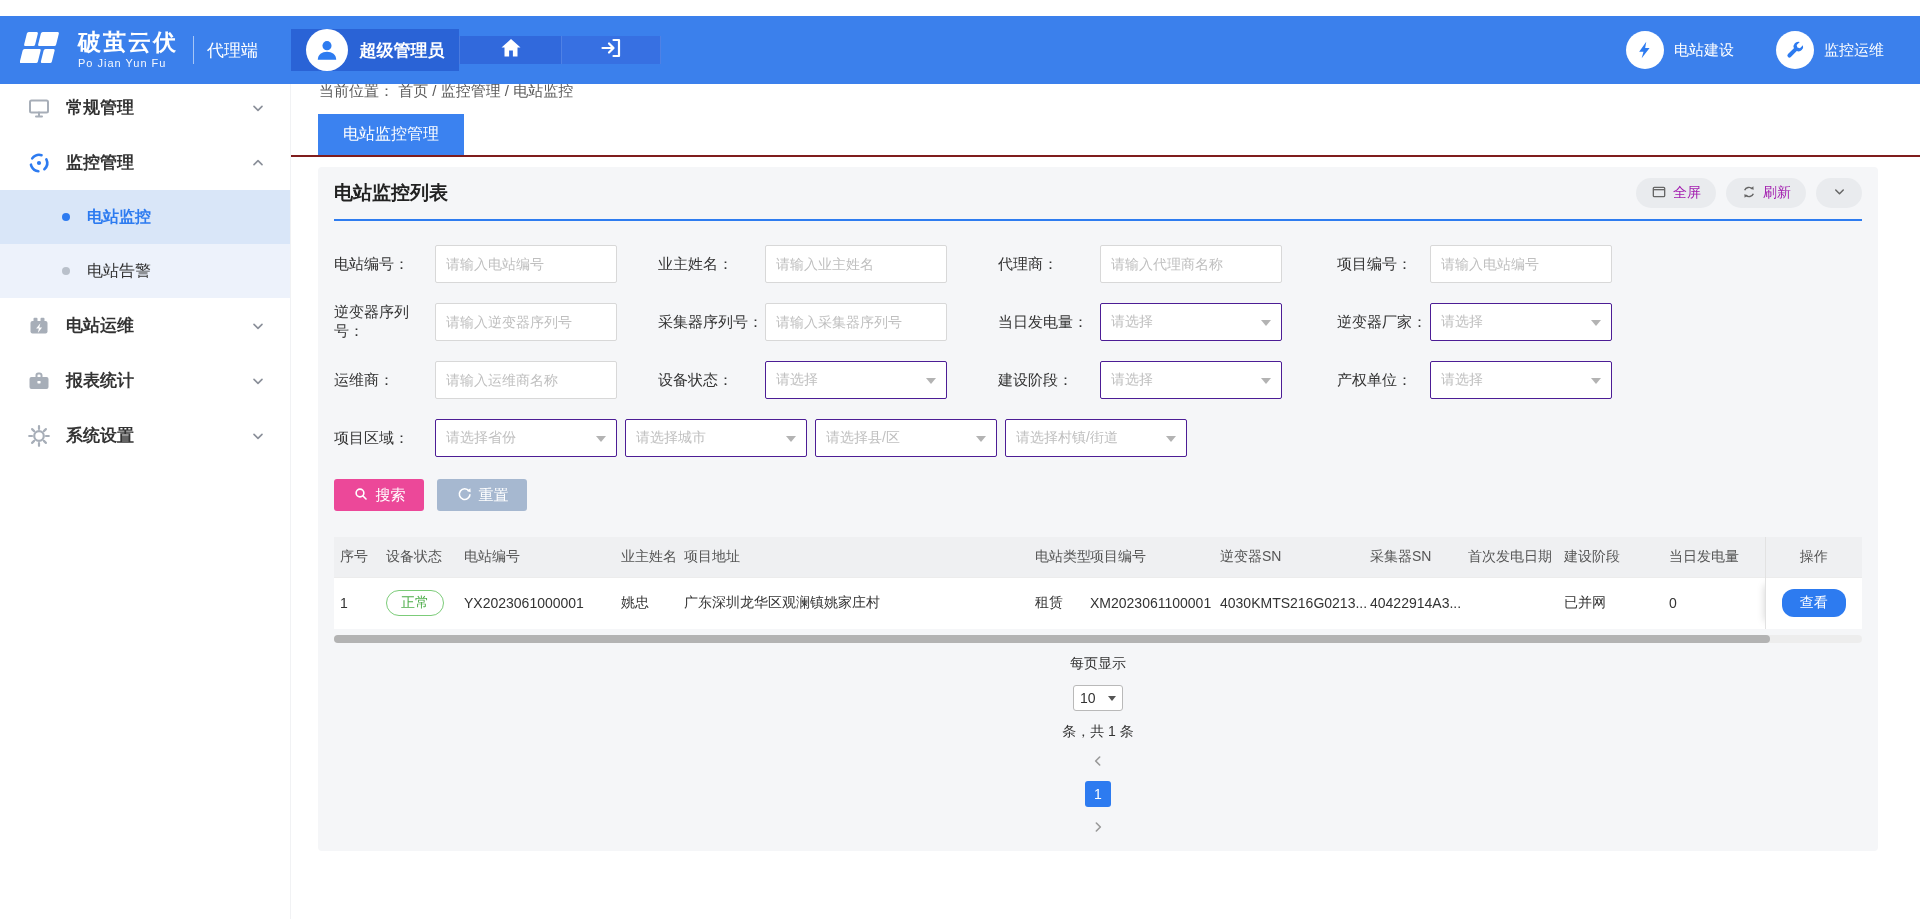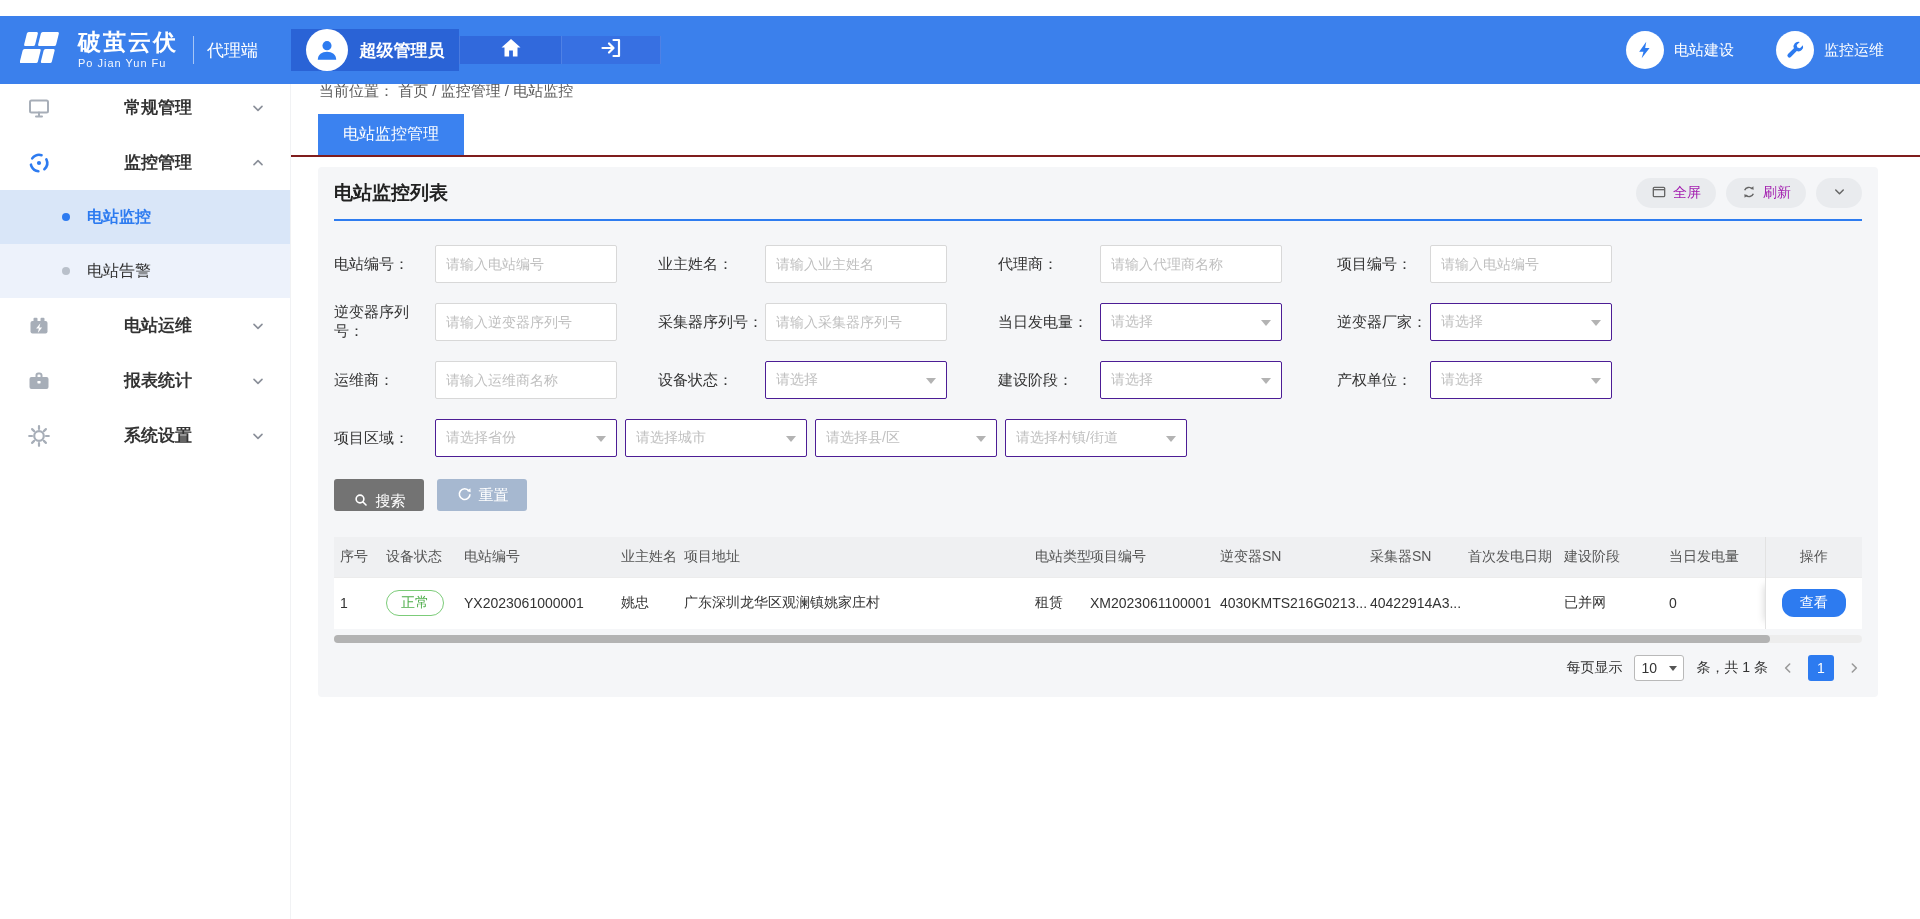--- a/index.html
+++ b/index.html
@@ -27,21 +27,21 @@
     border-right:1px solid rgba(255,255,255,.12); }
   .hspacer { flex:1; }
   .hnav { display:flex; align-items:center; gap:42px; padding-right:36px; }
   .hnav-item { display:flex; align-items:center; gap:10px; cursor:pointer; }
   .hnav-circle { width:38px; height:38px; border-radius:50%; background:#fff;
     display:flex; align-items:center; justify-content:center; }
   .hnav-label { font-size:15px; }
 
   
   .sidebar { position:absolute; top:68px; left:0; width:291px; height:851px;
-    background:#fff; border-right:1px solid #f1f2f4; padding-top:12px;text-align:center; }
+    background:#fff; border-right:1px solid #f1f2f4; padding-top:12px; }
   .menu-item { height:55px; display:flex; align-items:center; padding:0 24px 0 27px; cursor:pointer; }
   .menu-icon { width:24px; height:24px; margin-right:15px; display:flex;
     align-items:center; justify-content:center; }
   .menu-label { flex:1; font-size:17px; font-weight:bold; color:#333; }
   .menu-chevron { display:flex; }
   .submenu-item { height:54px; display:flex; align-items:center; padding-left:62px; cursor:pointer; }
   .submenu-item.active { background:#d9e6f8; }
   .submenu-item.plain { background:#edf2fb; }
   .bullet { width:8px; height:8px; border-radius:50%; margin-right:17px; }
   .bullet.on { background:#2d7bf0; }
@@ -84,21 +84,21 @@
     padding:0 26px 0 10px; cursor:pointer; }
   .sel span { font-size:14px; color:#bfbfbf; }
   .sel::after { content:""; position:absolute; right:10px; top:16px;
     border:5px solid transparent; border-top:6px solid #b3b3b3; }
   .region-group { display:flex; gap:8px; }
 
   .action-row { display:flex; gap:13px; margin-top:12px; }
   .btn { width:90px; height:32px; border:none; border-radius:3px; color:#fff;
     font-size:15px; display:flex; align-items:center; justify-content:center;
     gap:7px; cursor:pointer; font-family:inherit; }
-  .btn-search { background:#737373;align-items:flex-end; }
+  .btn-search { background:#ec4899; }
   .btn-reset { background:#a6b8d0; }
 
   .table-wrap { margin-top:26px; }
   table { width:1528px; border-collapse:collapse; table-layout:fixed; }
   th { height:40px; background:#eff0f2; font-weight:normal; color:#555;
     font-size:14px; text-align:left; padding:0 4px; white-space:nowrap; overflow:visible; }
   td { height:52px; background:#fff; color:#333; font-size:14px; padding:0 4px;
     border-top:1px solid #ececec; white-space:nowrap; overflow:visible; }
   th:first-child, td:first-child { padding-left:6px; }
   .op-col { border-left:1px solid #e2e2e2; text-align:center; }
@@ -107,21 +107,21 @@
     border:1px solid #7ccc79; color:#4fae4c; border-radius:14px; font-size:14px; }
   .view-btn { width:64px; height:28px; background:#2d7bf0; color:#fff; border:none;
     border-radius:12px; font-size:14px; cursor:pointer; font-family:inherit; }
 
   .hscroll { margin-top:6px; width:1528px; height:8px; background:#ededed;
     border-radius:4px; position:relative; }
   .hscroll-thumb { position:absolute; left:0; top:0; height:8px; width:1436px;
     background:#b3b3b3; border-radius:4px; cursor:pointer; }
 
   .pager { display:flex; justify-content:flex-end; align-items:center; gap:12px;
-    margin-top:12px; font-size:14px; color:#333; }
+    margin-top:12px; font-size:14px; color:#333;flex-direction:column; }
   .pp-select { width:50px; height:26px; border:1px solid #b9b9b9; border-radius:3px;
     background:#fff; display:flex; align-items:center; justify-content:space-between;
     padding:0 6px; cursor:pointer; }
   .pp-caret { border:4px solid transparent; border-top:5px solid #555; margin-top:4px; }
   .pg-chev { display:flex; align-items:center; cursor:pointer; }
   .pg-num { width:26px; height:26px; background:#2d7bf0; color:#fff; border-radius:3px;
     display:flex; align-items:center; justify-content:center; font-size:14px; cursor:pointer; }
 </style>
 </head>
 <body>

